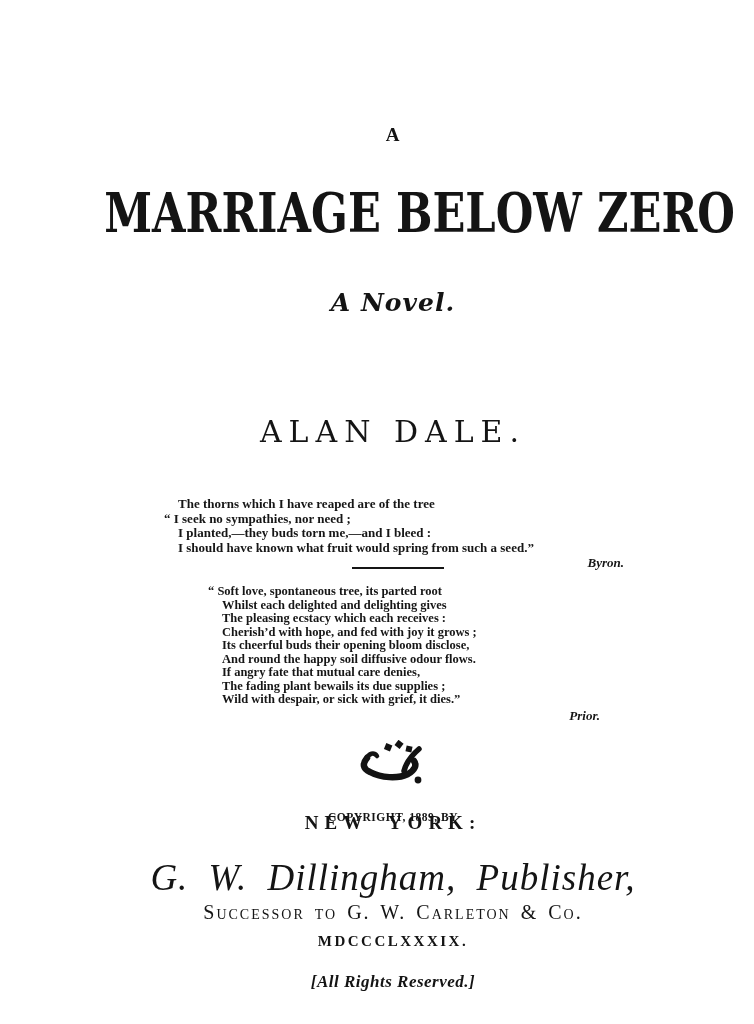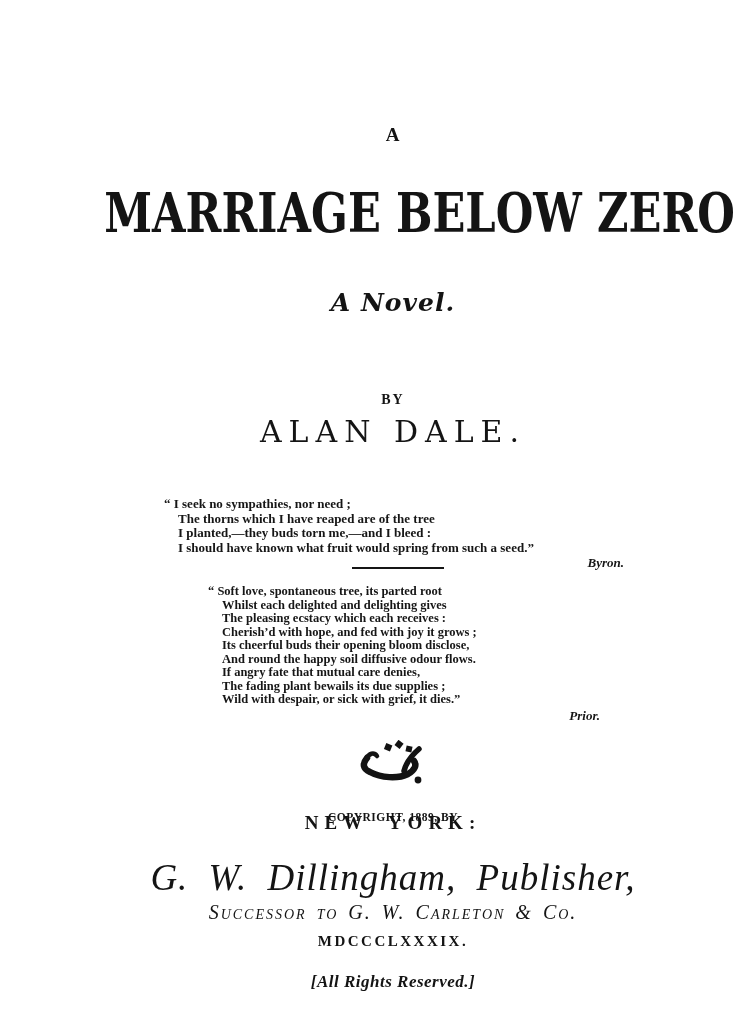--- a/index.html
+++ b/index.html
@@ -38,41 +38,40 @@
 
   .quote-rule{position:absolute;left:352px;top:567px;width:92px;height:2px;background:#151515;}
 
   .ornament{top:740px;}
   .ornament svg{display:inline-block;}
 
   .city{top:812px;font-size:19px;font-weight:700;letter-spacing:6px;word-spacing:10px;}
   .copyright{top:811px;font-size:11.5px;font-weight:700;letter-spacing:0.5px;}
   .publisher{top:856px;font-size:37px;font-style:italic;word-spacing:10px;
     letter-spacing:1px;white-space:nowrap;font-family:"Liberation Serif", serif;}
-  .successor{top:901px;font-size:20px;font-variant:small-caps;letter-spacing:2px;word-spacing:3px;font-style:italic;}
+  .successor{top:901px;font-size:20px;font-variant:small-caps;letter-spacing:2px;word-spacing:3px;}
   .year-roman{top:933px;font-size:15px;font-weight:700;letter-spacing:2.5px;}
   .rights{top:972px;font-size:17px;font-style:italic;font-weight:700;letter-spacing:0.5px;}
 </style>
 </head>
 <body>
 
 <div class="page">
 
   <div class="center half-title">A</div>
 
   <div class="center main-title">MARRIAGE BELOW ZERO</div>
 
   <div class="center subtitle">A Novel.</div>
 
-  <div class="center by-label">BY</div>
   <div class="center author">ALAN DALE.</div>
 
   <div class="epigraph epigraph-byron">
+    <div class="q-line">The thorns which I have reaped are of the tree</div>
     <div class="q-line q-first">“ I seek no sympathies, nor need ;</div>
-    <div class="q-line">The thorns which I have reaped are of the tree</div>
     <div class="q-line">I planted,—they buds torn me,—and I bleed :</div>
     <div class="q-line">I should have known what fruit would spring from such a seed.”</div>
     <div class="q-attr">Byron.</div>
   </div>
 
   <div class="quote-rule"></div>
 
   <div class="epigraph epigraph-prior">
     <div class="q-line q-first">“ Soft love, spontaneous tree, its parted root</div>
     <div class="q-line">Whilst each delighted and delighting gives</div>

